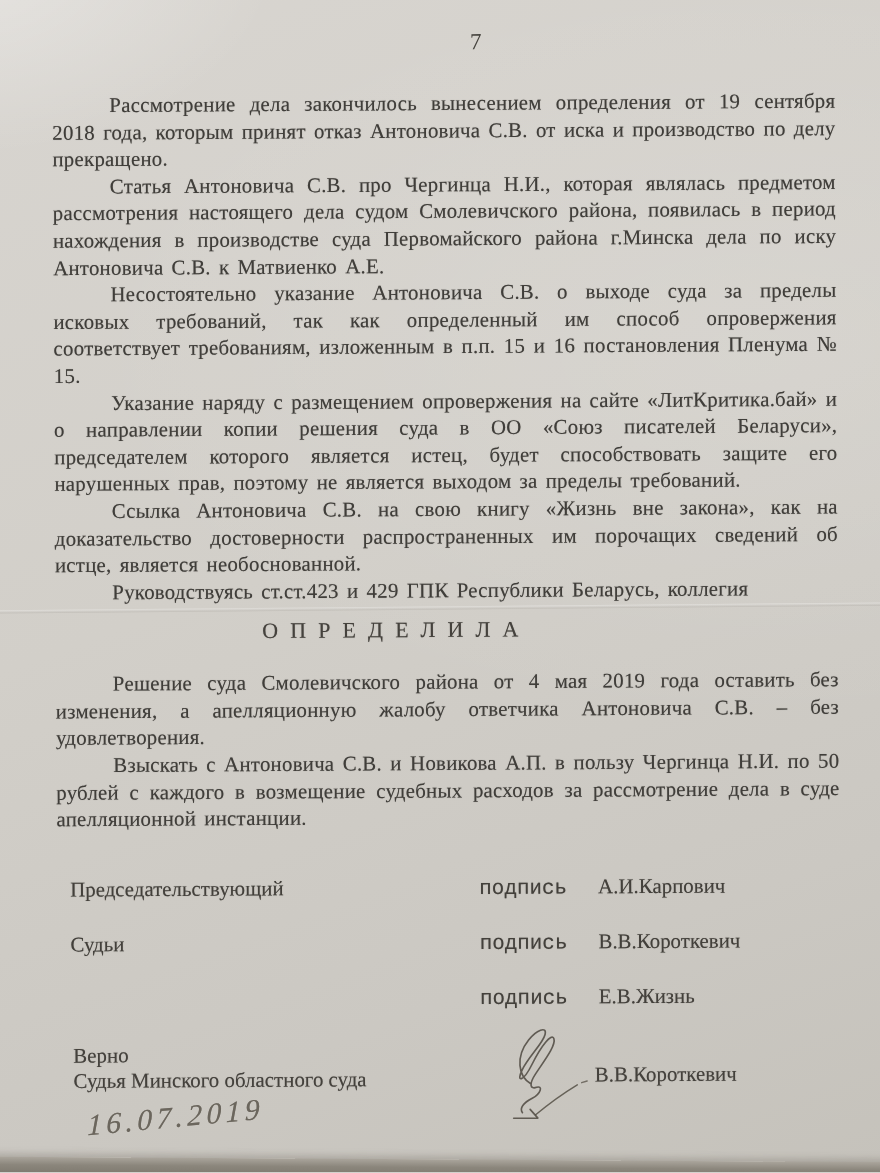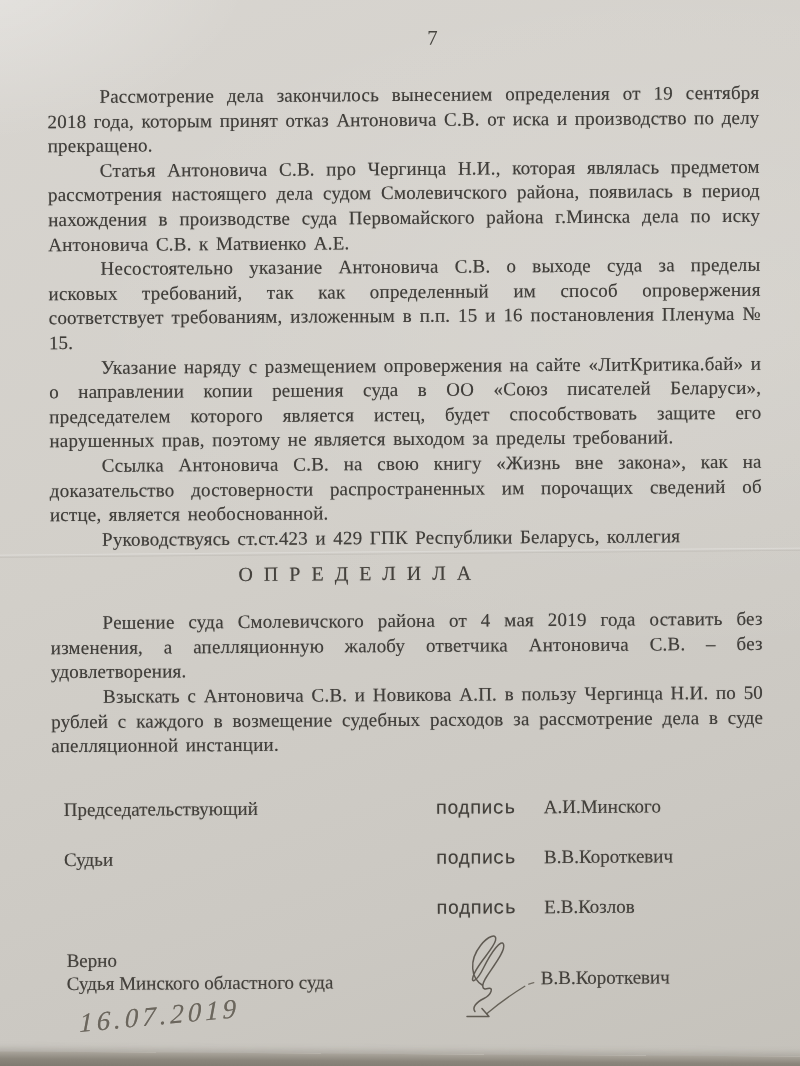--- a/index.html
+++ b/index.html
@@ -145,31 +145,31 @@
 
     <div class="ruling-body">
       <p class="para">Решение суда Смолевичского района от 4 мая 2019 года оставить без изменения, а апелляционную жалобу ответчика Антоновича С.В. – без удовлетворения.</p>
       <p class="para">Взыскать с Антоновича С.В. и Новикова А.П. в пользу Чергинца Н.И. по 50 рублей с каждого в возмещение судебных расходов за рассмотрение дела в суде апелляционной инстанции.</p>
     </div>
 
     <div class="sig-rows">
       <div class="sig-row">
         <span class="role">Председательствующий</span>
         <span class="sigword">подпись</span>
-        <span class="signer">А.И.Минского</span>
+        <span class="signer">А.И.Карпович</span>
       </div>
       <div class="sig-row">
         <span class="role">Судьи</span>
         <span class="sigword">подпись</span>
         <span class="signer">В.В.Короткевич</span>
       </div>
       <div class="sig-row">
         <span class="role"></span>
         <span class="sigword">подпись</span>
-        <span class="signer">Е.В.Козлов</span>
+        <span class="signer">Е.В.Жизнь</span>
       </div>
     </div>
 
     <div class="certification">
       <div class="verno">Верно</div>
       <div class="judge-title">Судья Минского областного суда</div>
 
       <svg class="hand-signature" viewBox="0 0 120 100" fill="none">
         <path d="M58,55 C46,48 44,30 56,15 C63,6 73,2 71,10 C69,18 56,30 50,42
                  C44,54 51,53 59,37 C67,21 77,8 79,14 C81,20 70,34 62,46

